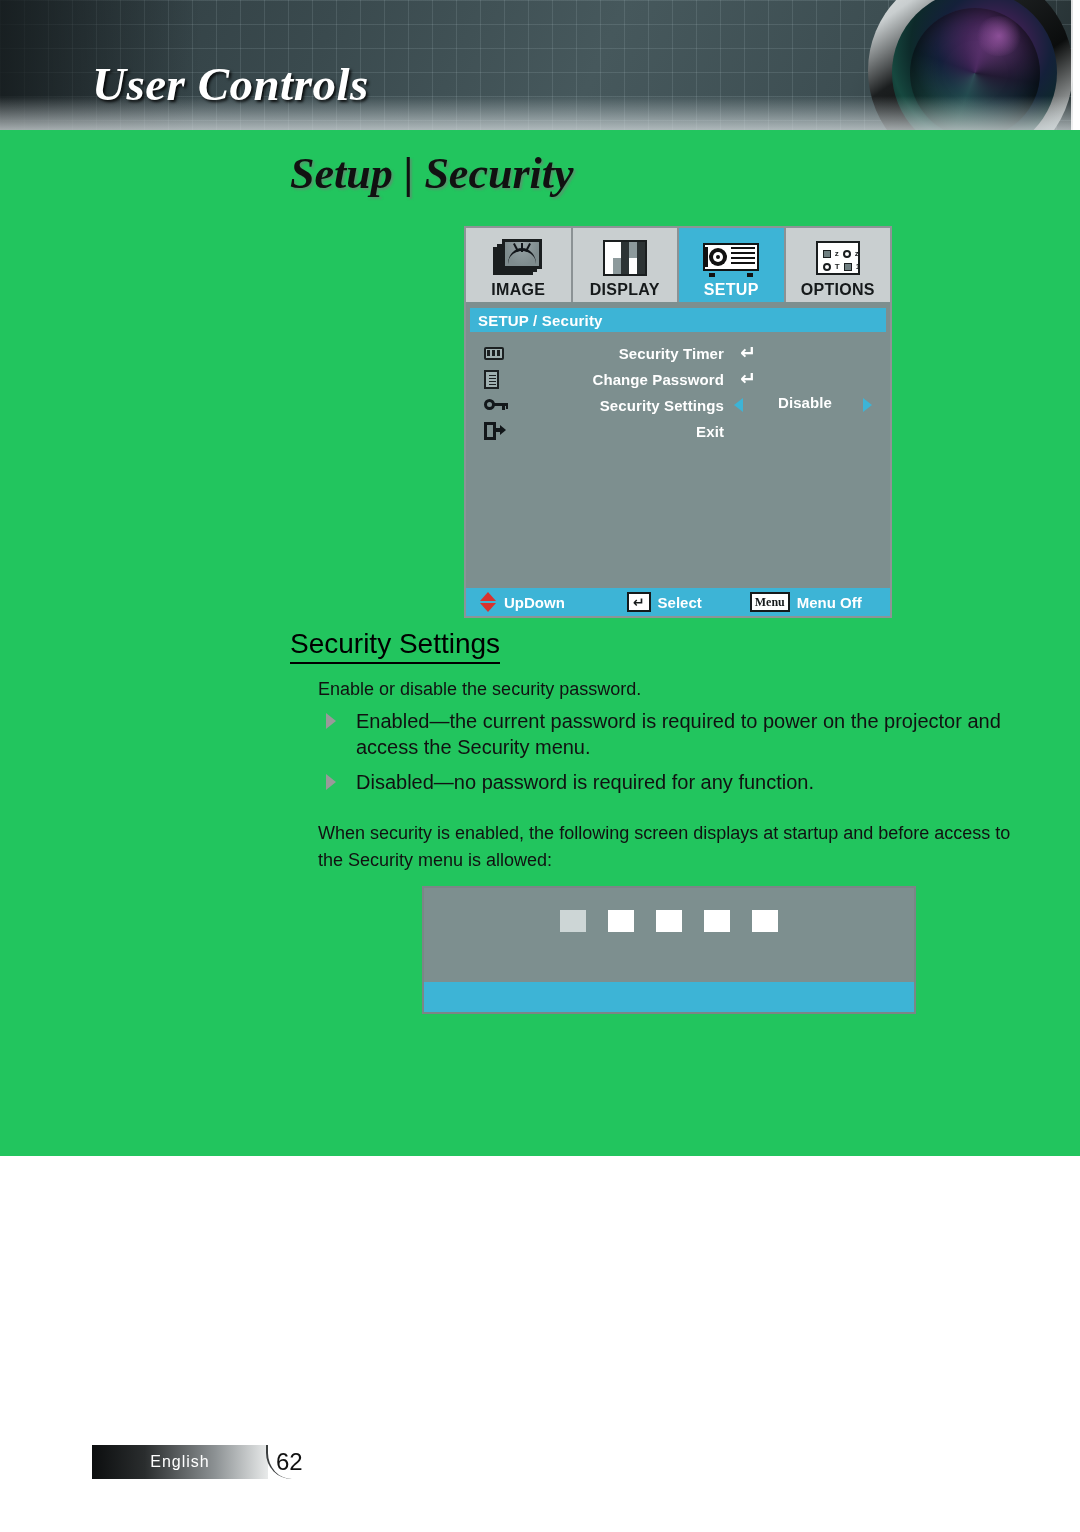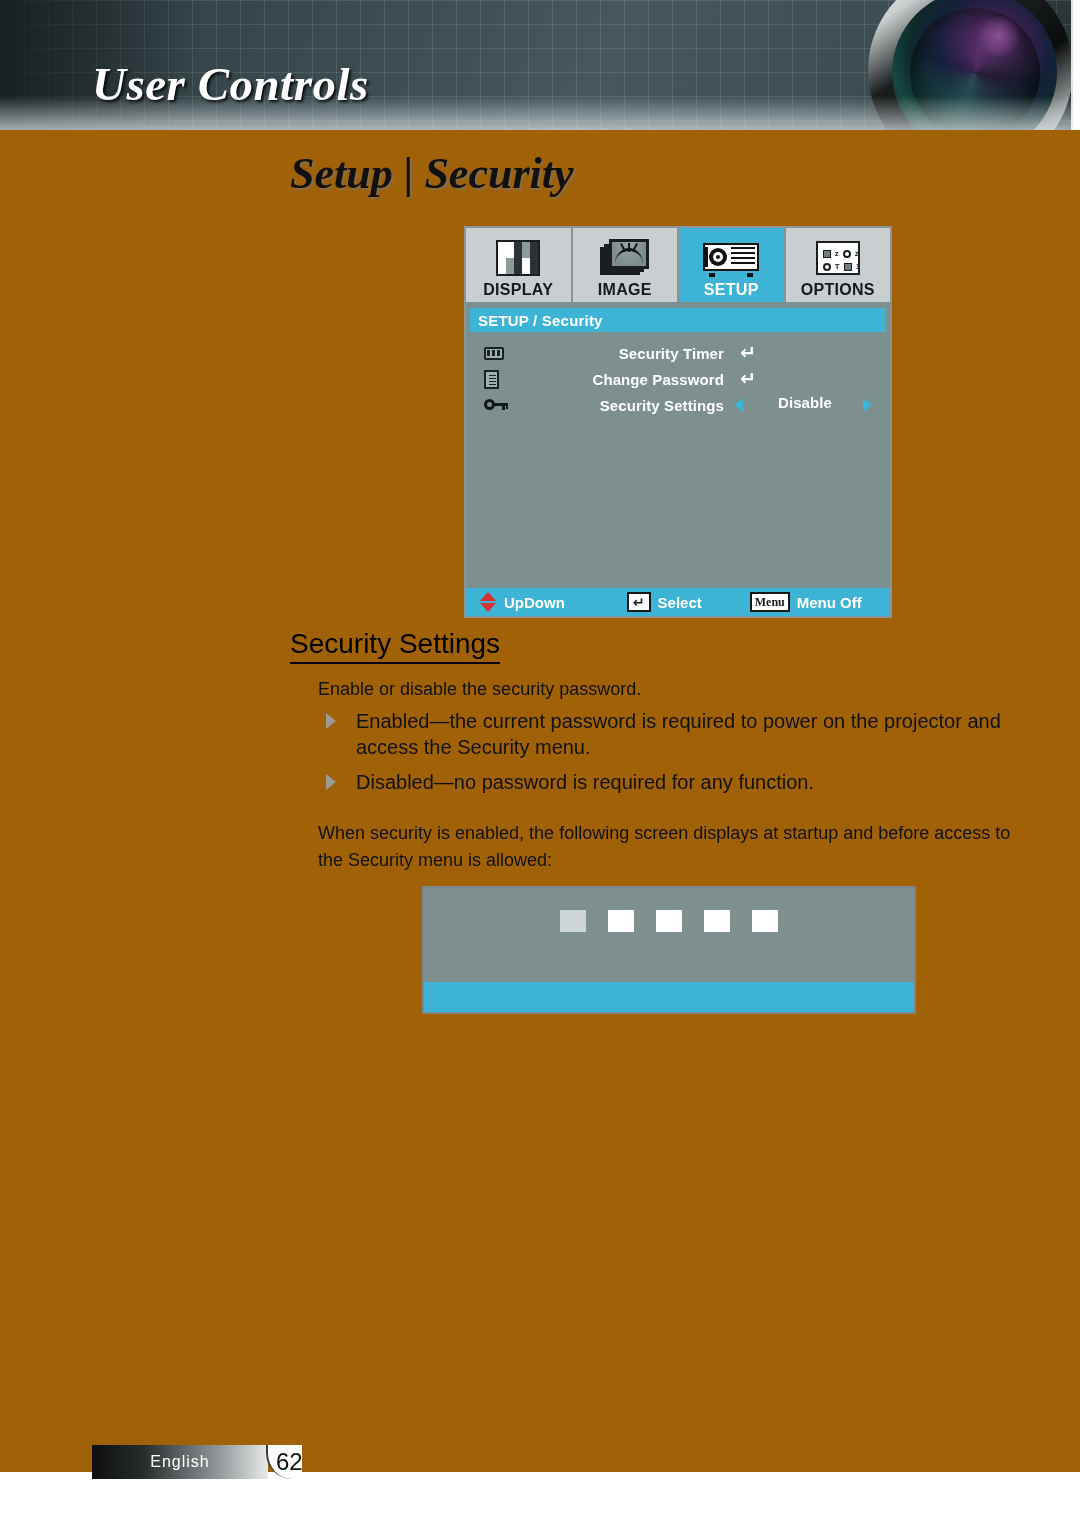--- a/index.html
+++ b/index.html
@@ -2,21 +2,21 @@
 <html><head>
 <meta charset="utf-8">
 <style>
   * { box-sizing: border-box; margin: 0; padding: 0; }
   html, body {
     width: 1080px; height: 1532px;
     background: #ffffff;
     font-family: "Liberation Sans", sans-serif;
     overflow: hidden;
   }
-  #page { position: relative; width: 1080px; height: 1472px; background: #a16207; }
+  #page { position: relative; width: 1080px; height: 1156px; background: #22c55e; }
 
   
   .banner {
     position: absolute; left: 0; top: 0; width: 1080px; height: 130px;
     overflow: hidden;
     background:
       linear-gradient(115deg, #2f3c40 0%, #3a4a4e 30%, #46585c 55%, #3d4e52 78%, #222c2e 100%);
   }
   .banner .grid {
     position: absolute; inset: 0;
@@ -290,47 +290,47 @@
   </div>
 
   <div class="page-title">Setup | Security</div>
 
   <div class="osd">
 
     <div class="osd-tabs">
 
       <div class="osd-tab">
         <div class="osd-tab-icon">
-          <div class="ic-display">
-            <i style="background:#ffffff"></i>
-            <i style="background:linear-gradient(to bottom,#ffffff 50%,#8d9a9c 50%)"></i>
-            <i style="background:#2c3334"></i>
-            <i style="background:linear-gradient(to bottom,#8d9a9c 50%,#ffffff 50%)"></i>
-            <i style="background:#2c3334"></i>
-          </div>
-        </div>
-        <div class="osd-tab-label">DISPLAY</div>
-      </div>
-
-      <div class="osd-tab">
-        <div class="osd-tab-icon">
           <div class="ic-image">
             <div class="sh"></div>
               <div class="sh2"></div>
               <div class="fr"></div>
               <div class="in"></div>
             <div class="arc"></div>
             <div class="rays">
               <i style="left:0px;transform:rotate(-28deg)"></i>
               <i style="left:6px"></i>
               <i style="left:12px;transform:rotate(28deg)"></i>
             </div>
           </div>
         </div>
         <div class="osd-tab-label">IMAGE</div>
+      </div>
+
+      <div class="osd-tab">
+        <div class="osd-tab-icon">
+          <div class="ic-display">
+            <i style="background:#ffffff"></i>
+            <i style="background:linear-gradient(to bottom,#ffffff 50%,#8d9a9c 50%)"></i>
+            <i style="background:#2c3334"></i>
+            <i style="background:linear-gradient(to bottom,#8d9a9c 50%,#ffffff 50%)"></i>
+            <i style="background:#2c3334"></i>
+          </div>
+        </div>
+        <div class="osd-tab-label">DISPLAY</div>
       </div>
 
       <div class="osd-tab active">
         <div class="osd-tab-icon">
           <div class="ic-setup">
             <div class="body"></div>
             <div class="bar"></div>
             <div class="lensb"></div>
             <div class="grill"></div>
             <div class="foot" style="left:6px"></div>
@@ -400,20 +400,31 @@
             </span>
         </span>
         <span class="rlabel">Security Settings</span>
         <span class="rctl">
           <span class="arrow-l"></span>
           <span class="val">Disable</span>
           <span class="arrow-r"></span>
         </span>
       </div>
 
+      <div class="osd-row">
+        <span class="ricon">
+          <span class="mi mi-exit">
+              <span class="bx"></span>
+              <span class="ar"></span>
+              <span class="ah"></span>
+            </span>
+        </span>
+        <span class="rlabel">Exit</span>
+        <span class="rctl"></span>
+      </div>
     </div>
 
     <div class="osd-footer">
       <span class="seg s1">
         <span class="updown">
             <span class="up"></span>
             <span class="dn"></span>
           </span>
         <span>UpDown</span>
       </span>

